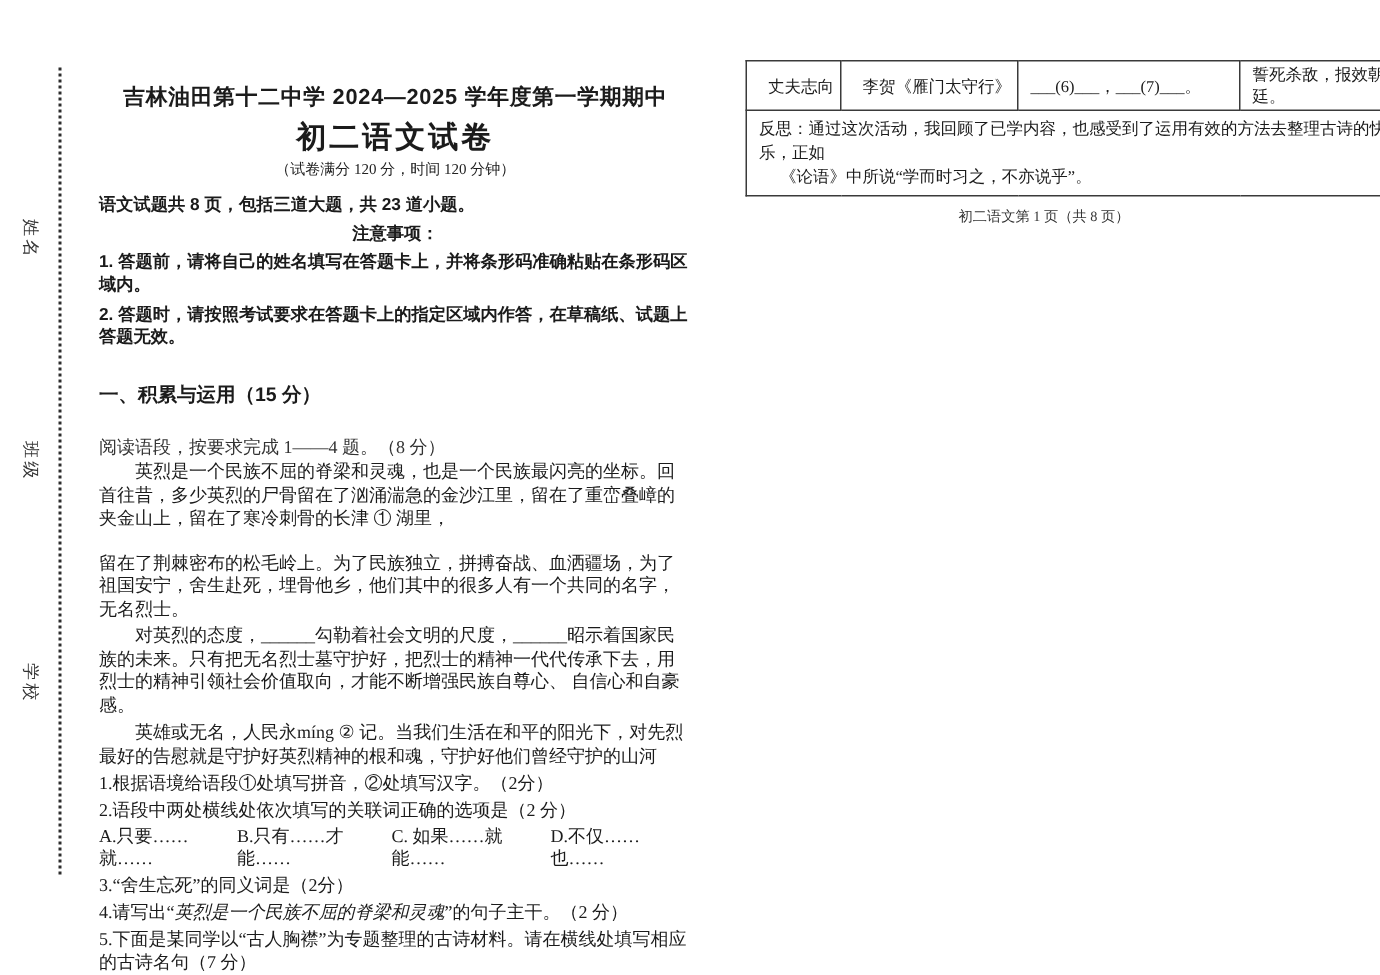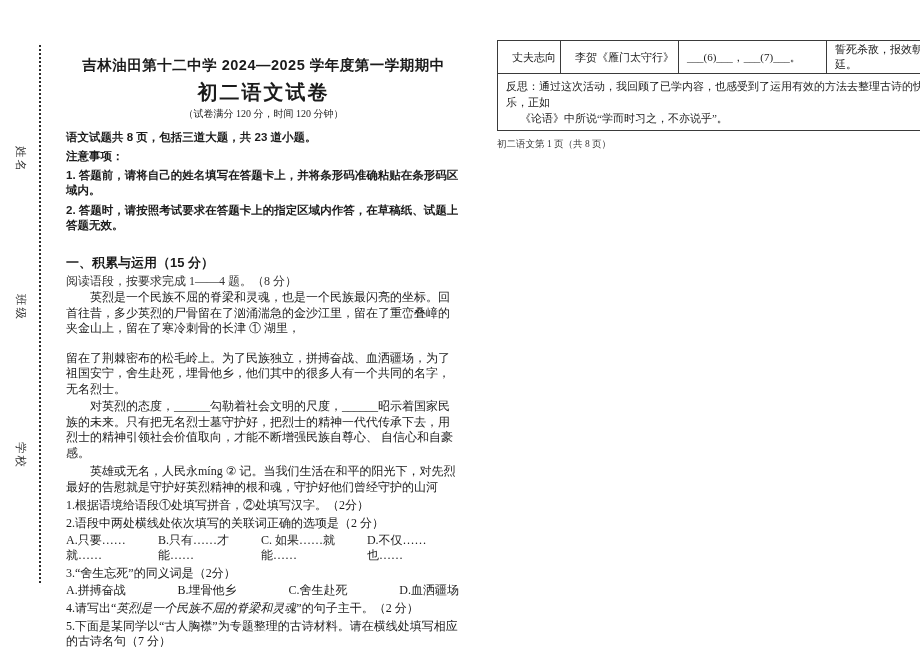--- a/index.html
+++ b/index.html
@@ -19,25 +19,25 @@
   
   .main{position:absolute;left:66px;top:56px;width:395px;font-size:12px;
     line-height:15.5px;}
   .school-line{font-family:"Liberation Sans",sans-serif;font-weight:bold;
     font-size:14.5px;line-height:18px;text-align:center;letter-spacing:.5px;}
   .exam-title{font-family:"Liberation Sans",sans-serif;font-weight:bold;
     font-size:20px;line-height:26px;text-align:center;margin-top:5px;letter-spacing:2px;}
   .exam-sub{font-size:10px;line-height:12px;text-align:center;margin-top:3px;color:#222;}
   .bold{font-family:"Liberation Sans",sans-serif;font-weight:bold;}
   .summary{margin-top:10px;font-size:11.5px;line-height:15px;}
-  .ntitle{margin-top:4px;font-size:11.5px;line-height:15px;}
+  .ntitle{margin-top:4px;font-size:11.5px;line-height:15px;text-align:center;}
   .notice1{margin-top:4px;font-size:11.5px;line-height:15px;}
   .notice2{margin-top:5px;font-size:11.5px;line-height:15px;}
   .section{margin-top:22px;font-size:13px;line-height:16px;}
-  .intro{margin-top:3px;line-height:15px;color:#333;}
+  .intro{margin-top:20px;line-height:15px;color:#333;}
   .para{margin:0;}
   .indent{text-indent:2em;}
   .p1{margin-top:1px;}
   .p2{margin-top:14px;}
   .p3{margin-top:2px;}
   .p4{margin-top:3px;}
   .q{margin-top:3px;line-height:15px;}
   .q1{margin-top:3px;}
   .opts{display:flex;justify-content:space-between;margin-top:2px;
     line-height:15px;padding-right:2px;}
@@ -53,21 +53,21 @@
   
   .rtable{position:absolute;left:497px;top:40px;border-collapse:collapse;
     table-layout:fixed;width:398px;font-size:11px;}
   .rtable td{border:1px solid #3a3a3a;padding:1px 4px;color:#1b1b1b;}
   .rtable .row1 td{height:30px;}
   .rtable .c{text-align:right;}
   .rtable .l{text-align:left;padding-left:8px;}
   .reflect-cell{height:38px;padding:4px 8px !important;line-height:16px;}
   .reflect-line2{margin-left:14px;}
   .page-footer{position:absolute;left:497px;top:138px;width:398px;
-    text-align:left;font-size:9.5px;color:#333;}
+    text-align:center;font-size:9.5px;color:#333;}
 </style>
 </head>
 <body>
 
 <div class="page">
 
   <div class="seal-line"></div>
   <div class="seal-label" style="top:152px">姓名</div>
   <div class="seal-label" style="top:300px">班级</div>
   <div class="seal-label" style="top:448px">学校</div>
@@ -90,26 +90,20 @@
 
     <div class="q q1">1.根据语境给语段①处填写拼音，②处填写汉字。（2分）</div>
     <div class="q">2.语段中两处横线处依次填写的关联词正确的选项是（2 分）</div>
     <div class="opts">
       <span>A.只要……就……</span>
       <span>B.只有……才能……</span>
       <span>C. 如果……就能……</span>
       <span>D.不仅……也……</span>
     </div>
     <div class="q">3.“舍生忘死”的同义词是（2分）</div>
-    <div class="opts">
-      <span>A.拼搏奋战</span>
-      <span>B.埋骨他乡</span>
-      <span>C.舍生赴死</span>
-      <span>D.血洒疆场</span>
-    </div>
     <div class="q">
       <span>4.请写出“</span><span class="kaiti">英烈是一个民族不屈的脊梁和灵魂</span><span>”的句子主干。（2 分）</span>
     </div>
     <div class="q">5.下面是某同学以“古人胸襟”为专题整理的古诗材料。请在横线处填写相应的古诗名句（7 分）</div>
 
     <table class="qtable">
       <tbody>
           <tr>
         <th style="width:50px">襟怀</th>
         <th style="width:111px">出处</th>

